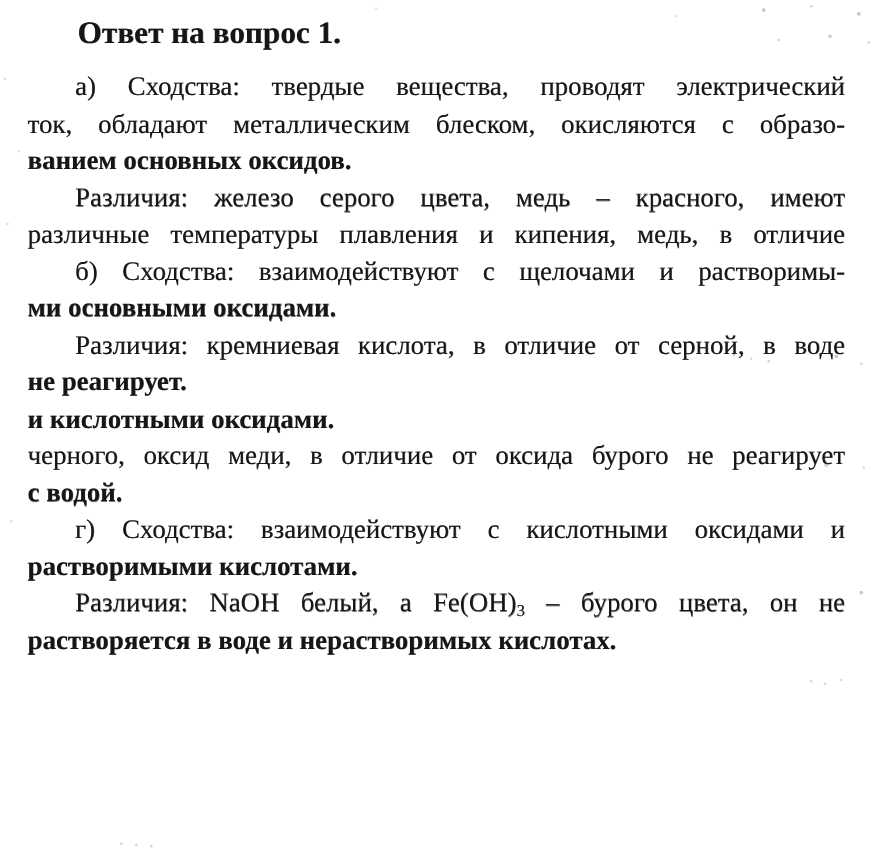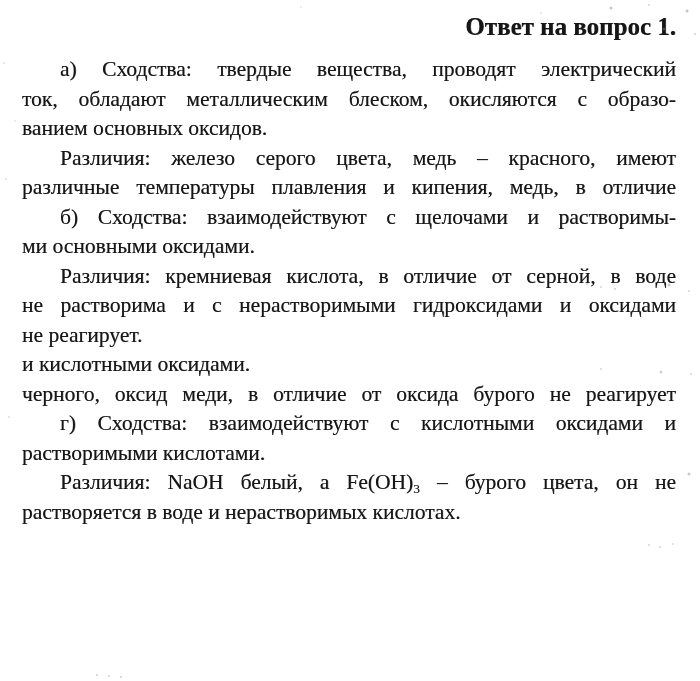--- a/index.html
+++ b/index.html
@@ -17,35 +17,34 @@
     overflow: hidden;
     box-sizing: border-box;
     padding: 12px 24px 0 22px;
   }
   .title {
     font-size: 25px;
     line-height: 29px;
     font-weight: bold;
     margin: 0 0 14px 40px;
     text-shadow: 0.4px 0.4px 0 rgba(10,10,10,0.6);
-    text-align: right;
   }
   .para { margin: 0; }
   .para.section { margin-top: 0; }
   .line {
     display: block;
     font-size: 21.5px;
     line-height: 29.5px;
     text-align: justify;
     text-align-last: justify;
     text-shadow: 0.35px 0.35px 0 rgba(15,15,15,0.55);
     white-space: nowrap;
   }
   .line.first { text-indent: 38px; }
-  .line.last { text-align-last: left; }
+  .line.last { text-align-last: left; font-weight: bold; }
   .line sub {
     font-size: 0.62em;
     line-height: 0;
     vertical-align: -0.28em;
   }
   
   .noise {
     position: absolute;
     top: 0; left: 0;
     width: 2px; height: 2px;
@@ -97,28 +96,28 @@
       <div class="para">
         <div class="line first">Различия: железо серого цвета, медь – красного, имеют</div>
         <div class="line">различные температуры плавления и кипения, медь, в отличие</div>
       </div>
       <div class="para section">
         <div class="line first">б) Сходства: взаимодействуют с щелочами и растворимы-</div>
         <div class="line last">ми основными оксидами.</div>
       </div>
       <div class="para">
         <div class="line first">Различия: кремниевая кислота, в отличие от серной, в воде</div>
-        <div class="line">не растворима и с нерастворимыми гидроксидами и оксидами</div>
         <div class="line last">не реагирует.</div>
       </div>
       <div class="para section">
         <div class="line last">и кислотными оксидами.</div>
       </div>
       <div class="para">
         <div class="line">черного, оксид меди, в отличие от оксида бурого не реагирует</div>
+        <div class="line last">с водой.</div>
       </div>
       <div class="para section">
         <div class="line first">г) Сходства: взаимодействуют с кислотными оксидами и</div>
         <div class="line last">растворимыми кислотами.</div>
       </div>
       <div class="para">
         <div class="line first">Различия: NaOH белый, а Fe(OH)<sub>3</sub> – бурого цвета, он не</div>
         <div class="line last">растворяется в воде и нерастворимых кислотах.</div>
       </div>
     </div>

